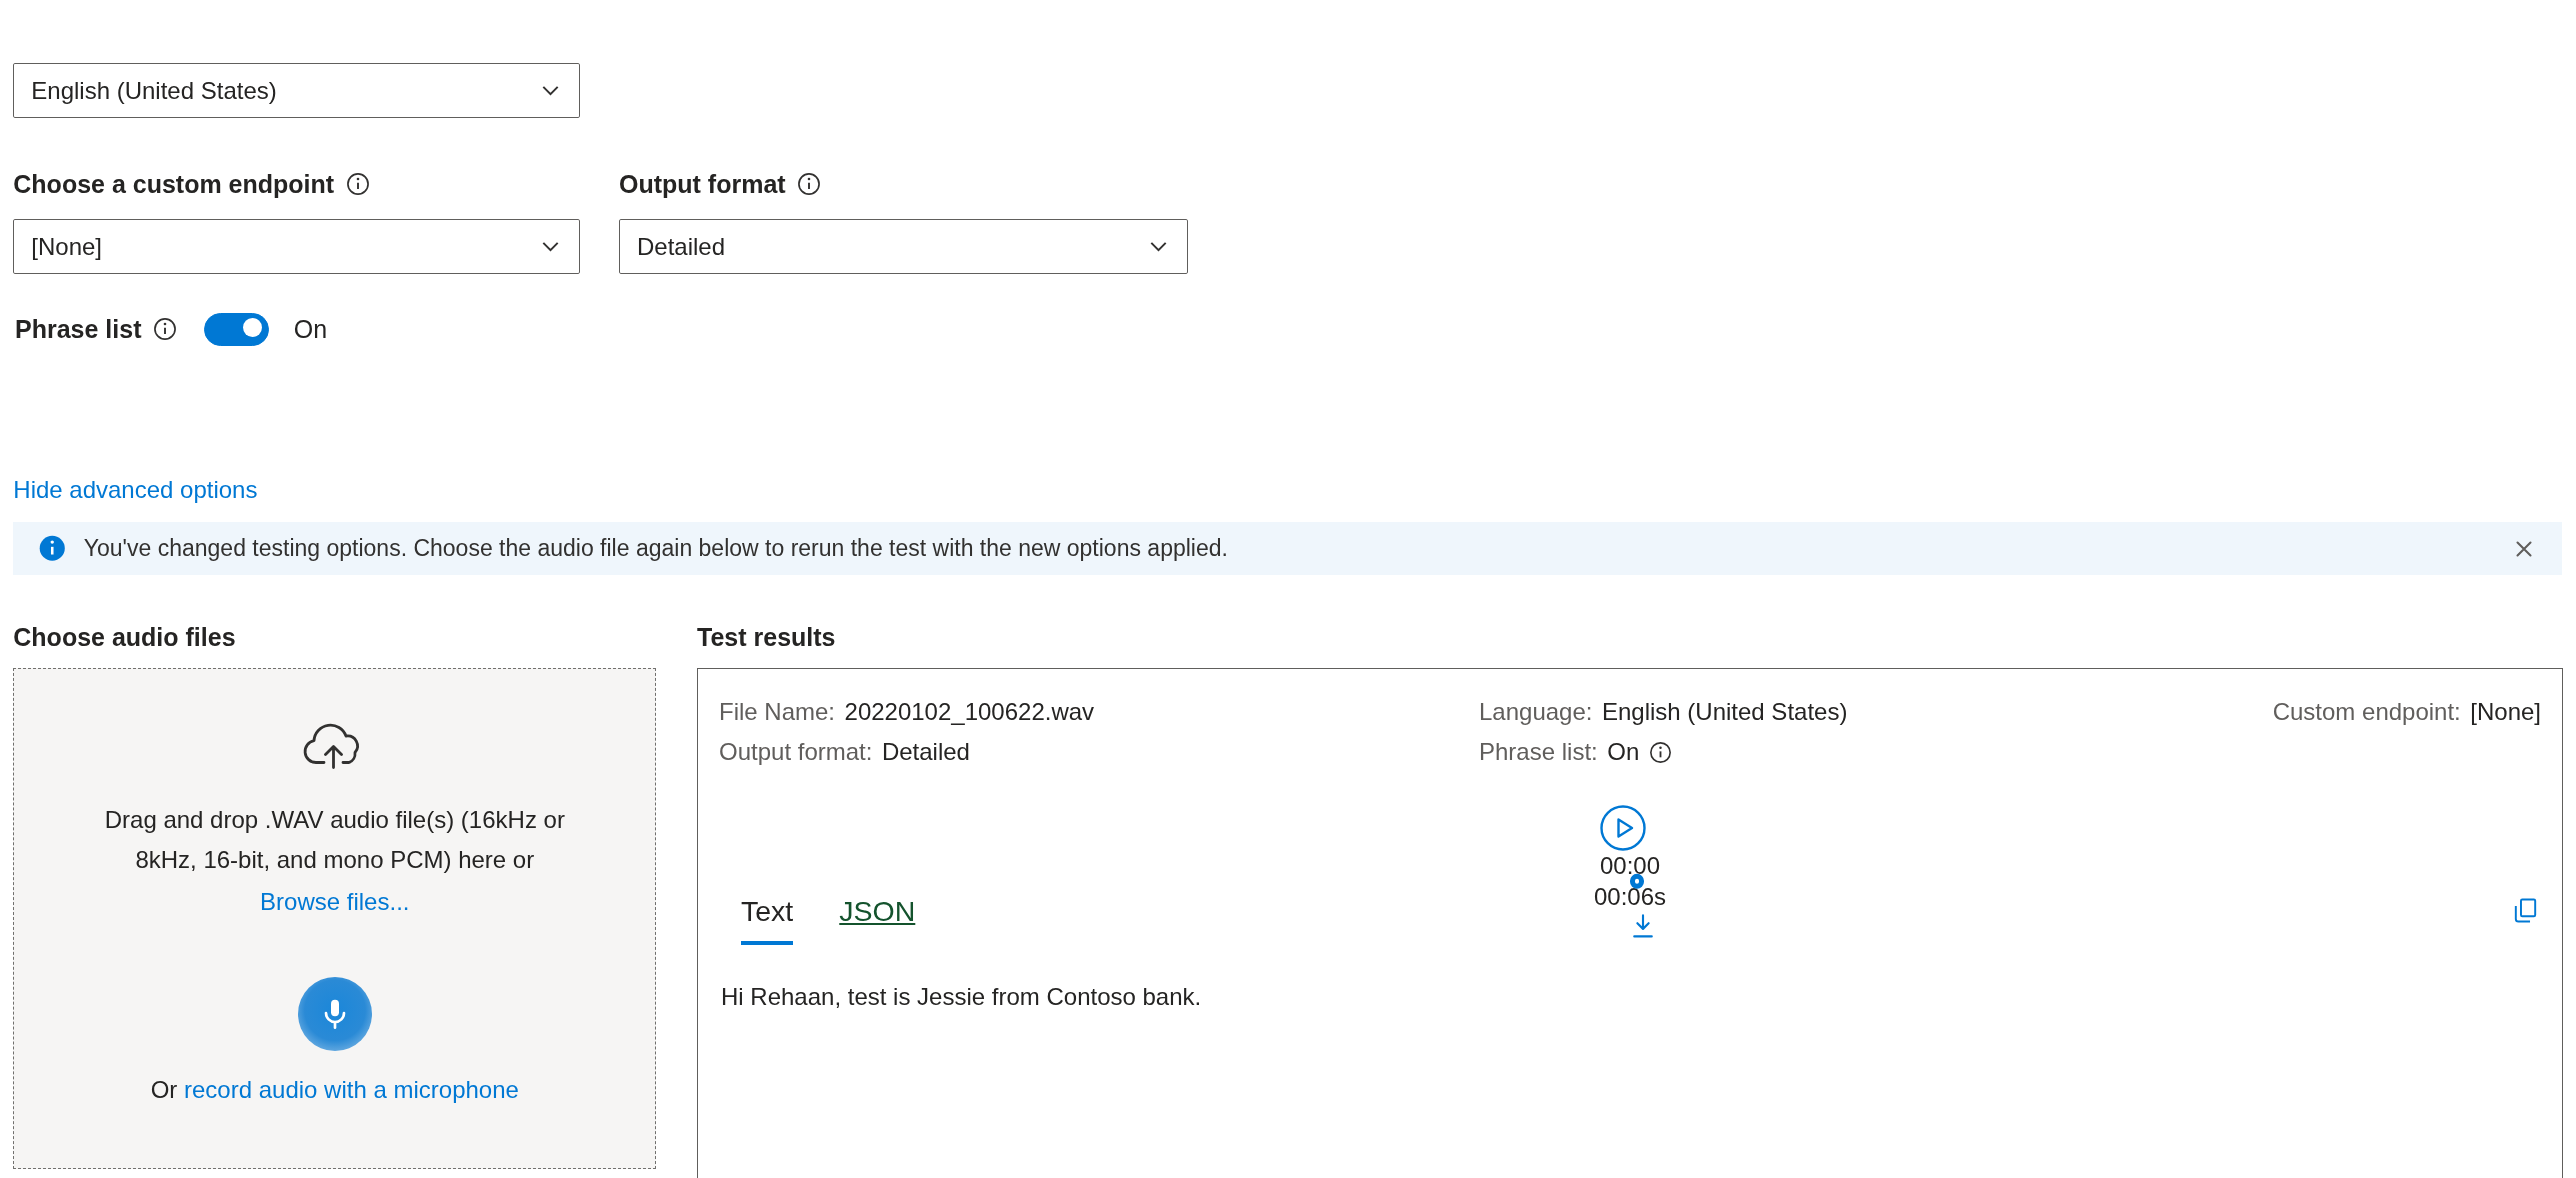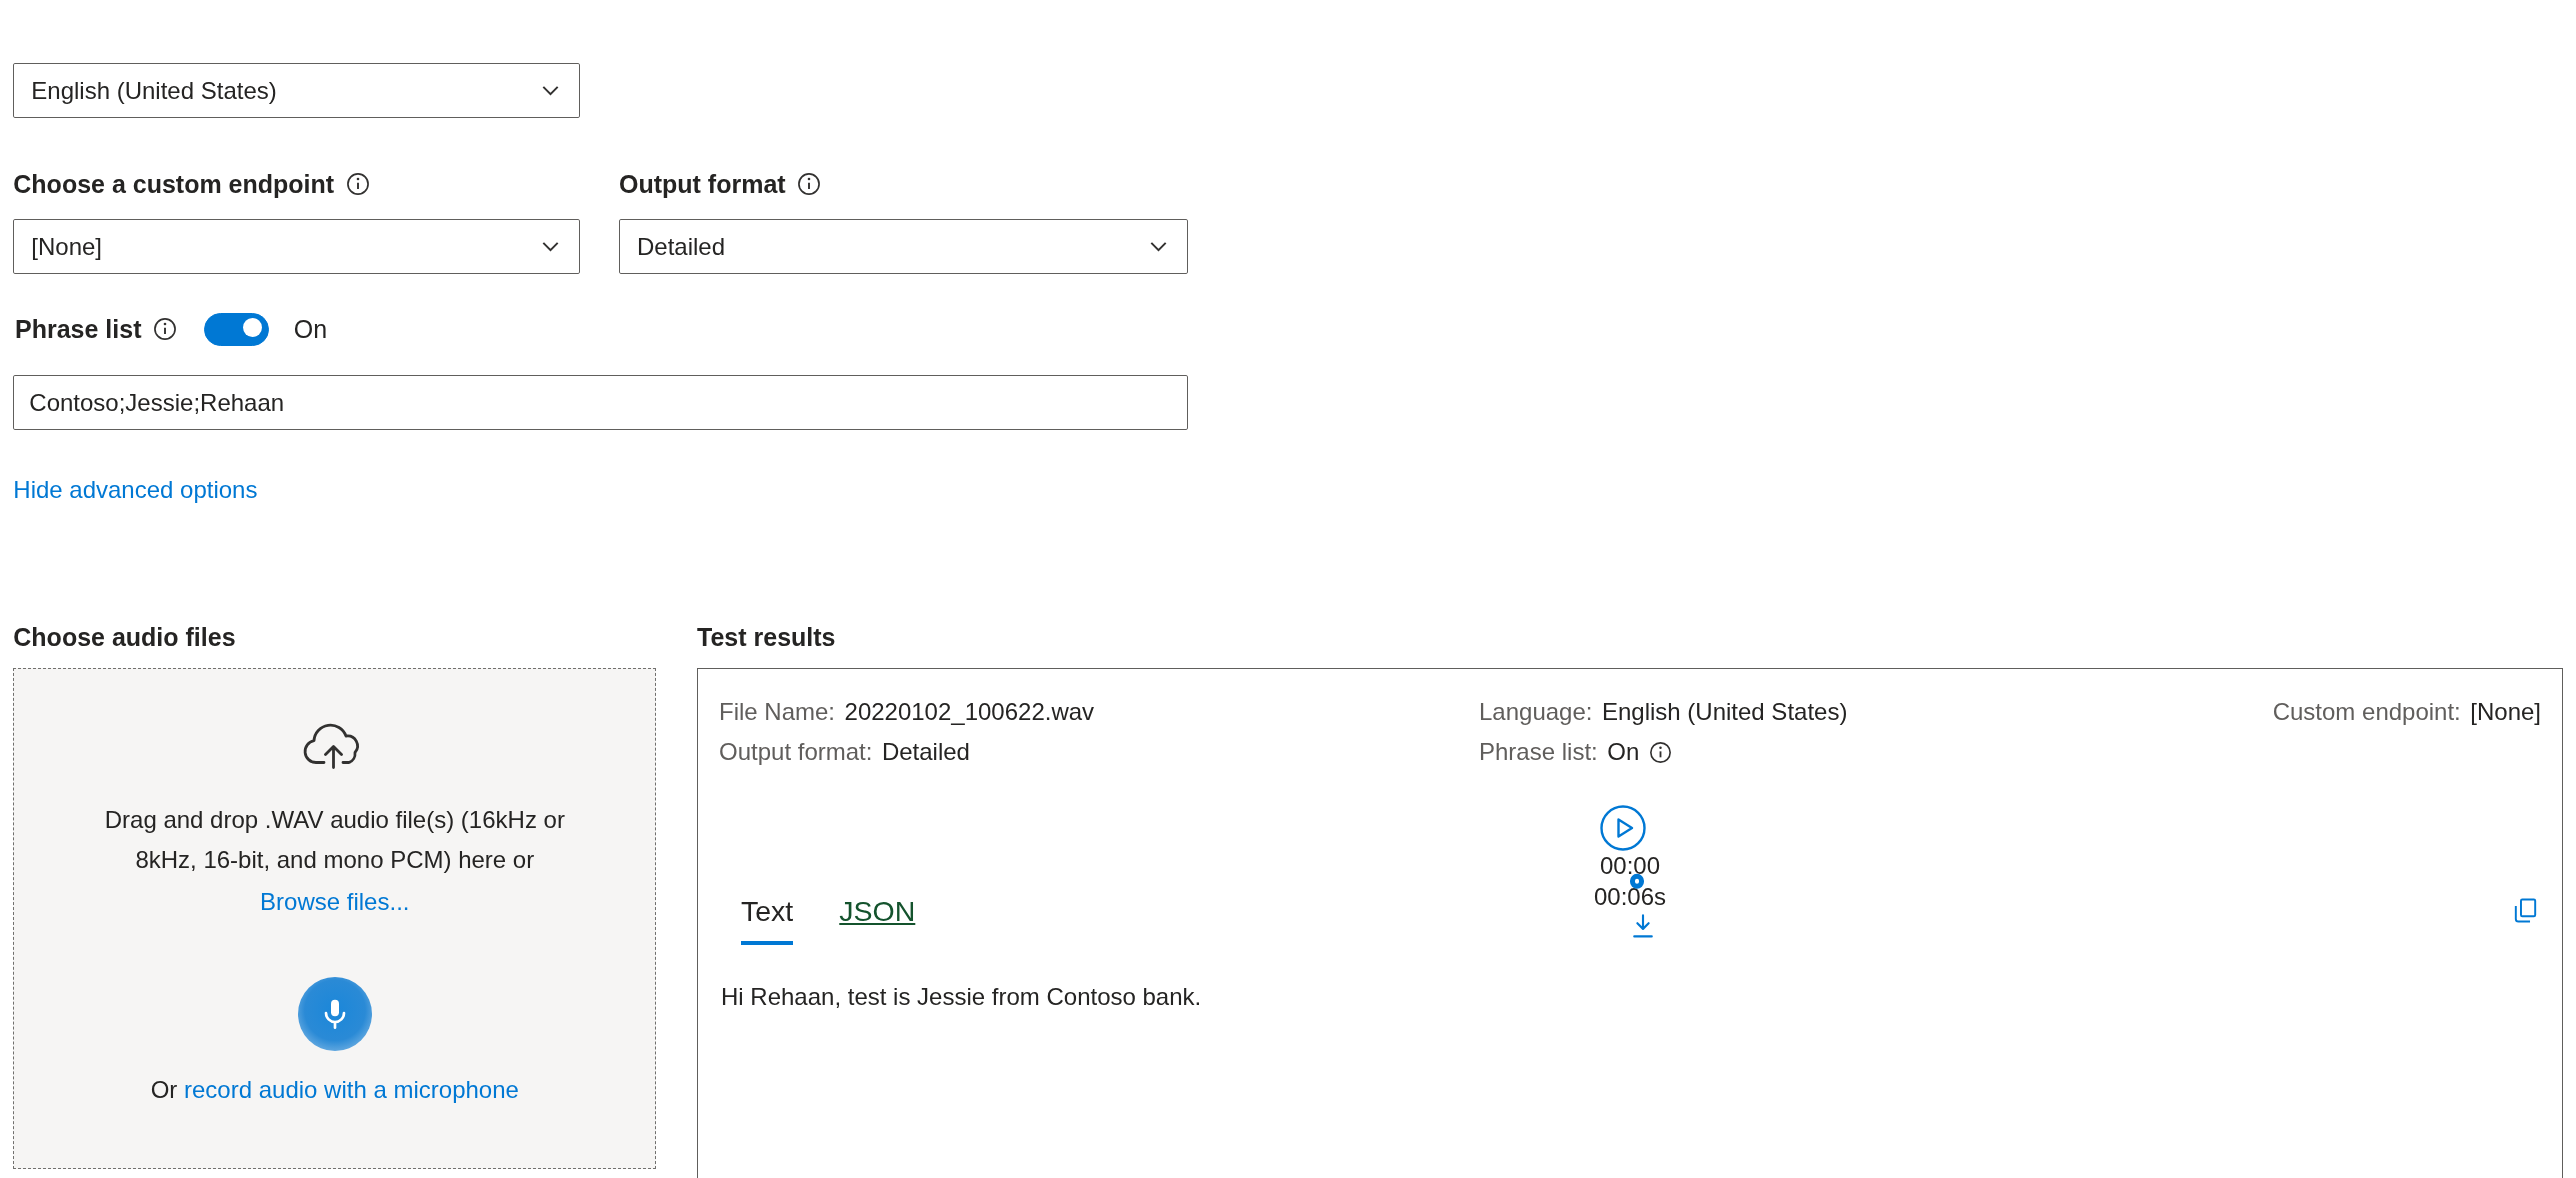--- a/index.html
+++ b/index.html
@@ -128,26 +128,40 @@
           <line x1="10" y1="9" x2="10" y2="14.2" stroke="#323130" stroke-width="1.6"></line>
           <circle cx="10" cy="5.8" r="1.1" fill="#323130"></circle>
         </svg>
     </span>
     <span class="toggle on" style="margin-left:27px;">
         <span class="knob"></span>
       </span>
     <span style="margin-left:25px; font-size:25px;">On</span>
   </div>
 
-  <input class="text-input" style="left: 13.3px; top: 375px; width: 1175px;" value="Contoso;Jessie;Rehaan">
 
   <div class="row" style="left:13.3px; top:473px; height:34px;">
     <span class="link" style="font-size:24px;">Hide advanced options</span>
   </div>
 
+  <div class="banner">
+    <span class="info-ic">
+      <svg width="28.5" height="28.5" viewBox="0 0 20 20">
+          <circle cx="10" cy="10" r="8.8" fill="#0078d4"></circle>
+          <line x1="10" y1="9" x2="10" y2="14.4" stroke="#fff" stroke-width="1.8"></line>
+          <circle cx="10" cy="5.7" r="1.2" fill="#fff"></circle>
+        </svg>
+    </span>
+    <span class="banner-text">You've changed testing options. Choose the audio file again below to rerun the test with the new options applied.</span>
+    <span class="banner-close">
+      <svg width="26" height="26" viewBox="0 0 20 20">
+          <path d="M5 5 L15 15 M15 5 L5 15" stroke="#605e5c" stroke-width="1.6" stroke-linecap="round"></path>
+        </svg>
+    </span>
+  </div>
 
   <div class="bold-label" style="position:absolute; left:13.3px; top:623px;">Choose audio files</div>
   <div class="bold-label" style="position:absolute; left:697px; top:623px;">Test results</div>
 
   <div class="dropzone">
     <span class="info-ic" style="margin-top:51px;">
       <svg width="70" height="53" viewBox="0 0 70 52">
         <path d="M24 42 H16 A11 11 0 0 1 14 20.2 A16.5 16.5 0 0 1 46 15.5 A10 10 0 0 1 55 32 A9.5 9.5 0 0 1 49 42 H43" fill="none" stroke="#323130" stroke-width="2.8" stroke-linecap="round" stroke-linejoin="round"></path>
         <path d="M33.5 47 V27 M25.5 34 L33.5 26 L41.5 34" fill="none" stroke="#323130" stroke-width="2.8" stroke-linecap="round" stroke-linejoin="round"></path>
       </svg>

